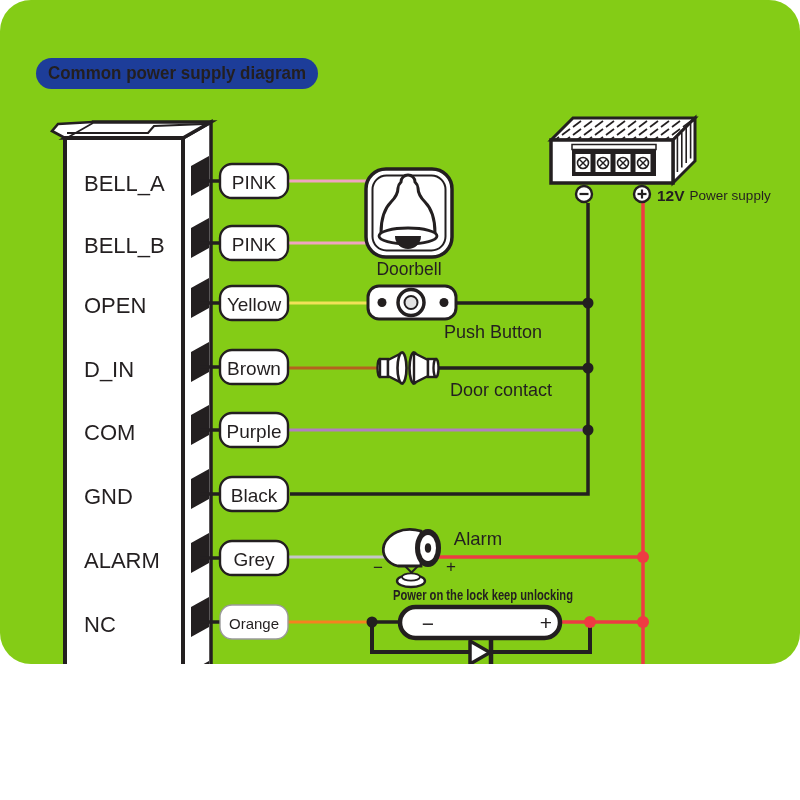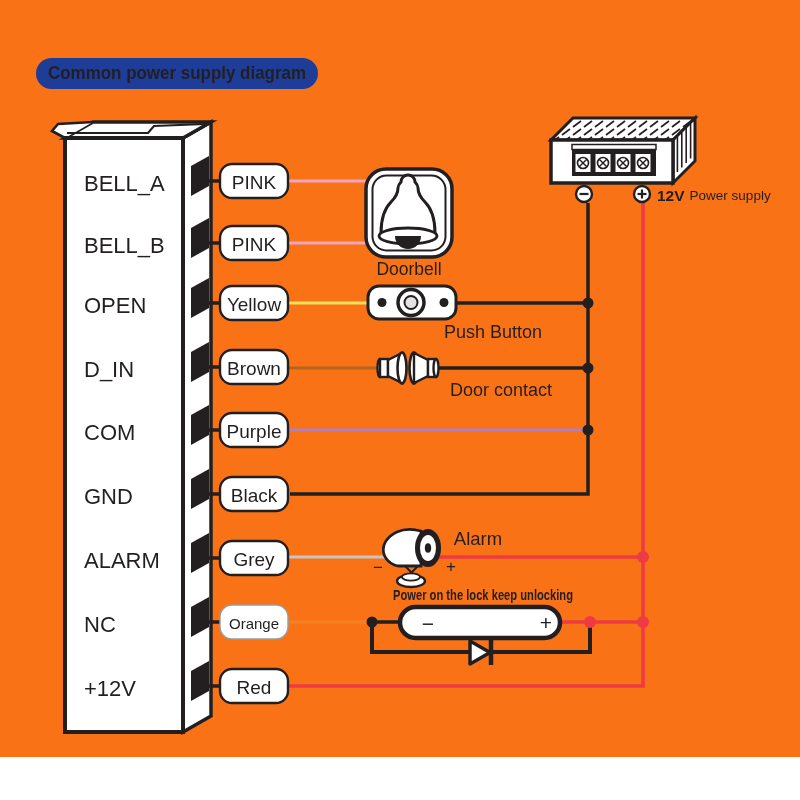--- a/index.html
+++ b/index.html
@@ -1,16 +1,16 @@
 <!DOCTYPE html>
 <html><head>
 <meta charset="utf-8">
 <style>
   html,body{margin:0;padding:0;background:#ffffff;}
-  .stage{position:relative;width:800px;height:757px;background:#f97316;overflow:hidden;}
+  .stage{position:relative;width:800px;height:664px;background:#84cc16;overflow:hidden;border-radius:31px;}
   svg{display:block;}
   text{font-family:"Liberation Sans",sans-serif;fill:#231f20;}
 </style>
 </head>
 <body>
 
 <div class="stage">
 <svg width="800" height="800" viewBox="0 0 800 800">
 
   <defs>

